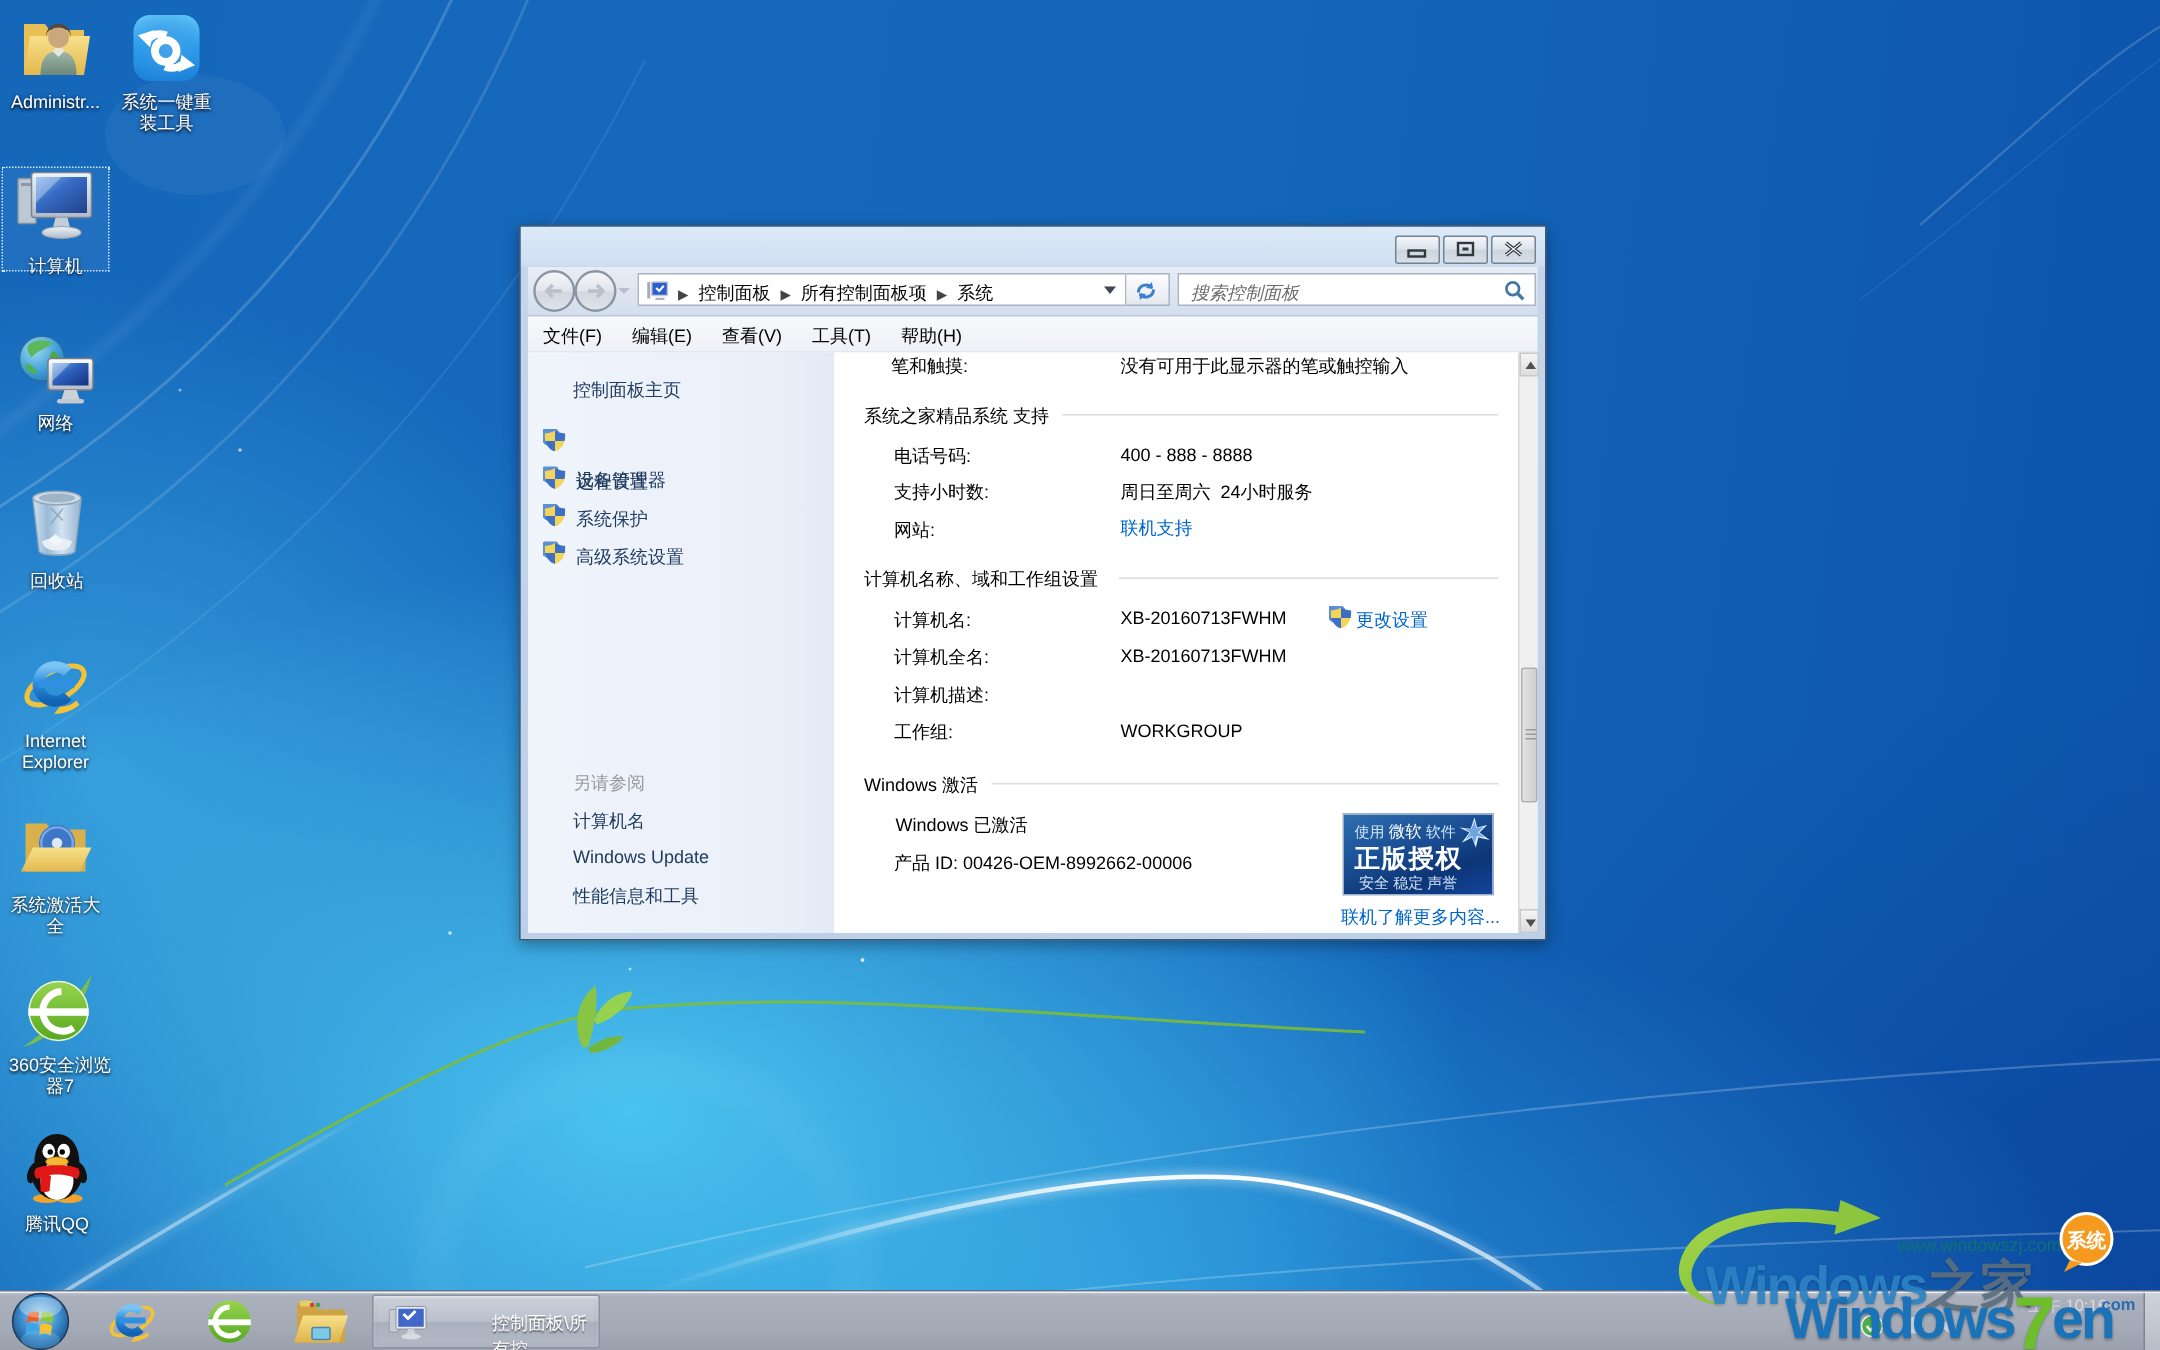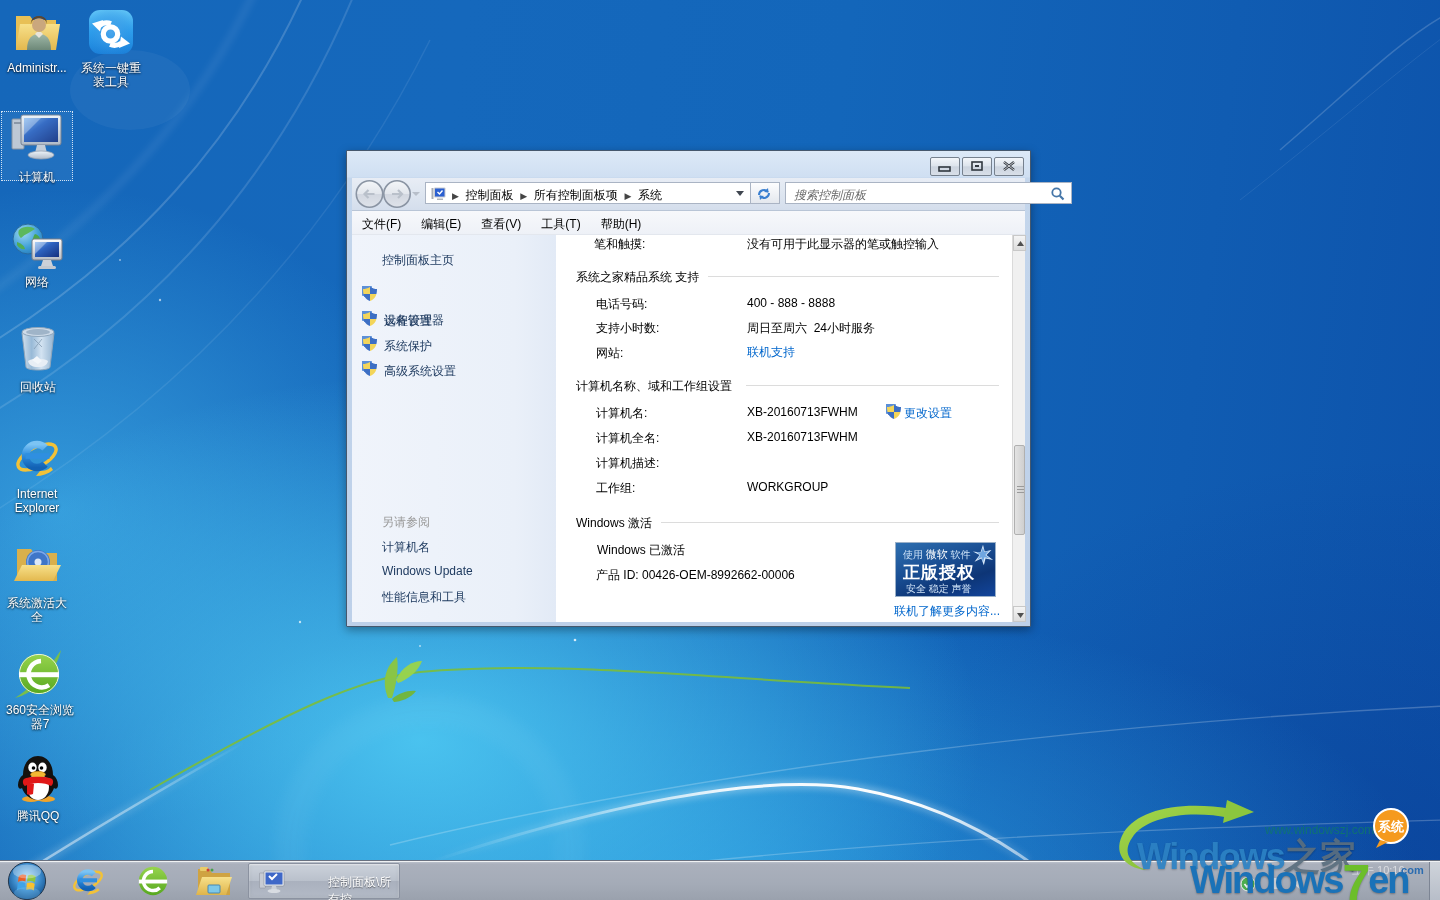--- a/index.html
+++ b/index.html
@@ -324,21 +324,21 @@
 
     <div style="position:absolute;left:399px;top:4px;width:29px;height:22px;background:linear-gradient(180deg,#fdfdfe,#e4e8ee);border:1px solid #aab4c4;border-left:none;">
       <svg width="18" height="18" viewBox="0 0 18 18" style="position:absolute;left:4px;top:2px">
         <path d="M4,10 a5,5 0 0 1 9,-3" stroke="#3a7fd0" stroke-width="2" fill="none"></path>
         <path d="M13,3 L13.5,7.5 L9,7 Z" fill="#3a7fd0"></path>
         <path d="M14,8 a5,5 0 0 1 -9,3" stroke="#3a7fd0" stroke-width="2" fill="none"></path>
         <path d="M5,15 L4.5,10.5 L9,11 Z" fill="#3a7fd0"></path>
       </svg>
     </div>
 
-    <div style="position:absolute;left:433px;top:4px;width:287px;height:22px;background:#fff;border:1px solid #aab4c4;">
+    <div style="position:absolute;left:433px;top:4px;width:239px;height:22px;background:#fff;border:1px solid #aab4c4;">
       <div style="position:absolute;left:8px;top:4px;font-size:12px;color:#6a6a6a;font-style:italic;">搜索控制面板</div>
       <svg width="16" height="16" viewBox="0 0 16 16" style="position:absolute;right:5px;top:3px">
         <circle cx="6.5" cy="6.5" r="4.2" stroke="#4576a8" stroke-width="1.8" fill="none"></circle>
         <path d="M9.8,9.8 L13.5,13.5" stroke="#4576a8" stroke-width="2.2"></path>
       </svg>
     </div>
   </div>
   <div id="menubar"><span>文件(F)</span><span>编辑(E)</span><span>查看(V)</span><span>工具(T)</span><span>帮助(H)</span></div>
   <div id="body">
     <div id="sidebar">

